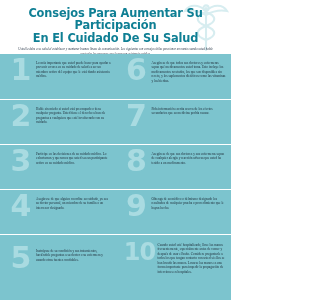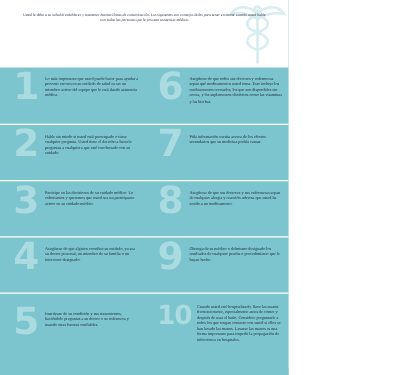--- a/index.html
+++ b/index.html
@@ -106,21 +106,21 @@
     color: #a9dbe1;
     font-size: 30px;
     line-height: 26px;
     font-weight: bold;
     font-family: "DejaVu Sans", sans-serif;
     text-align: center;
     margin-right: 2px;
     margin-top: -3px;
     user-select: none;
   }
-  .num.wide { width: 32px; font-size: 21px; letter-spacing: -1px; }
+  .num.wide { width: 32px; font-size: 24px; letter-spacing: -1px; }
 
   .tiptext {
     flex: 1 1 auto;
     color: #22333f;
     font-size: 3.35px;
     line-height: 4.45px;
     font-family: "Liberation Serif", serif;
     padding-top: 1px;
   }
 
@@ -140,20 +140,24 @@
       <g fill="none" stroke="#7cc4ce" stroke-width="2.1" stroke-linecap="round">
         <line x1="31" y1="6" x2="31" y2="48"></line>
         <path d="M31 10 C 20 14, 20 20, 31 24 C 42 28, 42 34, 31 38"></path>
         <path d="M31 10 C 42 14, 42 20, 31 24 C 20 28, 20 34, 31 38"></path>
         <path d="M31 9 C 24 2, 14 2, 10 9 C 16 8, 24 9, 31 13"></path>
         <path d="M31 9 C 38 2, 48 2, 52 9 C 46 8, 38 9, 31 13"></path>
         <circle cx="31" cy="6" r="2.6"></circle>
       </g>
     </svg>
 
+    <div class="title">
+      <span>Consejos Para Aumentar Su Participación</span>
+      <span class="title-l2">En El Cuidado De Su Salud</span>
+    </div>
 
     <div class="subtitle">Usted le debe a su salud el establecer y mantener buenas líneas de comunicación. Los siguientes son consejos útiles para tener en mente cuando usted hable con todas las personas que le proveen asistencia médica.</div>
   </div>
 
   <div class="rows">
 
     <div class="row r1">
       <div class="cell left">
         <div class="num">1</div>
         <div class="tiptext">Lo más importante que usted puede hacer para ayudar a prevenir errores en su cuidado de salud es ser un miembro activo del equipo que le está dando asistencia médica.</div>

